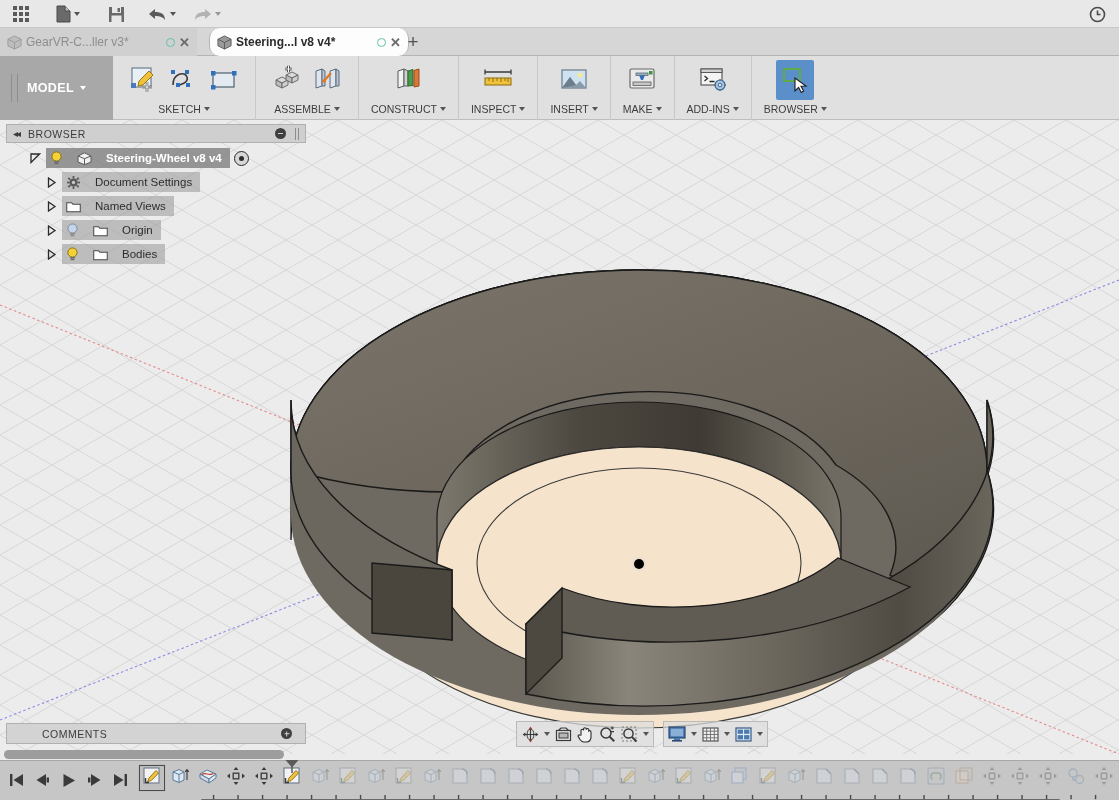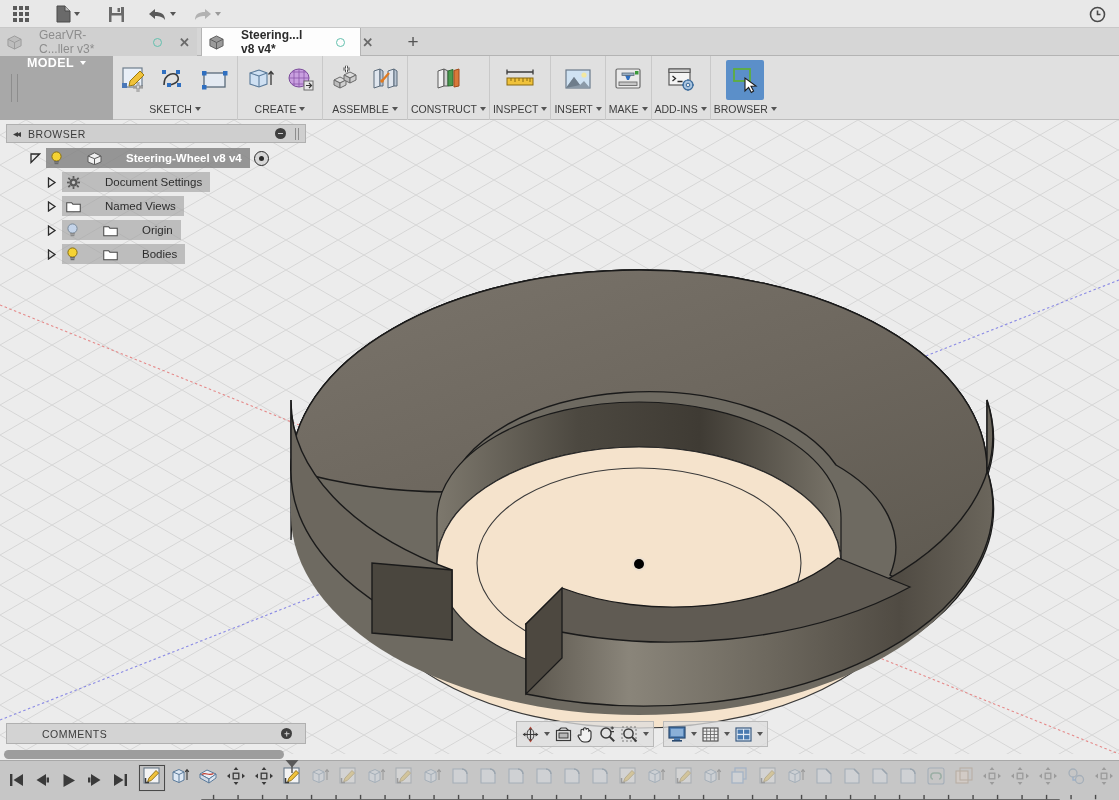--- a/index.html
+++ b/index.html
@@ -17,46 +17,46 @@
           gap:2px; }
   .grid9 i{ background:#5a5a5a; display:block; width:4px; height:4px; }
   .caret{ width:0;height:0;border-left:3.5px solid transparent;border-right:3.5px solid transparent;
           border-top:4px solid #555; display:inline-block; }
   .caret.lt{ border-top-color:#9a9a9a; }
 
   
   .tabstrip{ position:absolute; left:0; top:28px; width:1119px; height:28px;
              background:#d6d6d6; border-bottom:1px solid #b4b4b4; }
   .tab{ position:absolute; top:0; height:28px; display:flex; align-items:center;
-        gap:17px; padding:0 7px; cursor:pointer; font-size:12px; }
+        gap:4px; padding:0 7px; cursor:pointer; font-size:12px; }
   .tab.inactive{ background:#d0d0d0; color:#8d8d8d; }
   .tab.active{ background:#fdfdfd; color:#2b2b2b; font-weight:bold; border-left:1px solid #b4b4b4;
                border-right:1px solid #b4b4b4; }
   .tab .cube{ width:15px;height:15px; flex:none; }
   .tab .dot{ width:9px;height:9px;border-radius:50%;border:1.6px solid #63c0ae; flex:none;}
   .tab .xx{ font-size:13px; color:#6a6a6a; line-height:1; font-weight:bold;}
   .tab-plus{ position:absolute; top:0; height:28px; width:26px; display:flex;
              align-items:center; justify-content:center; font-size:19px; color:#555;
              cursor:pointer; }
 
   
   .ribbon{ position:absolute; left:0; top:56px; width:1119px; height:64px;
            background:#e0e0e0; border-bottom:1px solid #bdbdbd; }
   .ribbon-left{ position:absolute; left:0; top:0; width:113px; height:64px;
-                background:#a8a8a8; display:flex; align-items:flex-start; justify-content:center; }
+                background:#a8a8a8; display:flex; align-items:center; justify-content:center; }
   .ribbon-left .grip{ position:absolute; left:11px; top:18px; width:7px; height:28px;
         border-left:1px solid #8d8d8d; border-right:1px solid #8d8d8d; }
   .model-lbl{ color:#fff; font-weight:bold; font-size:12.5px; letter-spacing:.4px;
               display:flex; align-items:center; gap:6px; }
   .model-lbl .caret{ border-top-color:#fff; }
 
   .panels{ position:absolute; left:113px; top:0; height:64px; display:flex;
            align-items:flex-start; }
   .panel{ position:relative; height:64px; display:flex; flex-direction:column;
-          align-items:center; padding:0 3px; border-right:1px solid #c9c9c9; }
+          align-items:center; padding:0 12px; border-right:1px solid #c9c9c9; }
   .panel:last-child{ border-right:none; }
   .panel .icons{ display:flex; align-items:flex-end; gap:2px; height:44px;
                  padding-top:2px; }
   .panel .ptitle{ font-size:10.5px; color:#3d3d3d; display:flex; align-items:center;
                   gap:3px; height:18px; white-space:nowrap; }
   .tool{ width:38px; height:40px; display:flex; align-items:center; justify-content:center;
          cursor:pointer; border-radius:2px; }
   .tool.sel{ background:#5b8fc9; }
 
   
@@ -72,21 +72,21 @@
   .bhead .spacer{ flex:1; }
   .bhead .minus{ width:11px;height:11px;border-radius:50%;background:#3f3f3f;
                  display:flex;align-items:center;justify-content:center; }
   .bhead .minus::after{content:""; width:5px;height:1.6px;background:#cfcfcf;}
   .bhead .grip2{ width:4px; height:12px; border-left:1px solid #8d8d8d;
                  border-right:1px solid #8d8d8d; }
   .tree{ padding-top:5px; font-size:11.5px; color:#2d2d2d; }
   .trow{ display:flex; align-items:center; height:20px; margin-bottom:4px; cursor:pointer; }
   .twist{ width:22px; display:flex; align-items:center; justify-content:center; flex:none; }
   .twist svg{ display:block; }
-  .tchip{ display:inline-flex; align-items:center; gap:24px; height:20px;
+  .tchip{ display:inline-flex; align-items:center; gap:14px; height:20px;
           background:rgba(160,160,160,.62); padding:0 8px 0 4px; }
   .tchip.root{ background:rgba(128,128,128,.80); color:#fff; font-weight:bold; }
   .bulb{ width:13px; height:14px; flex:none; }
   .fldr{ width:15px; height:13px; flex:none; }
   .radio{ width:15px;height:15px;border-radius:50%;border:1.8px solid #2b2b2b;
           background:#d7d7d7; display:flex;align-items:center;justify-content:center; flex:none;}
   .radio::after{ content:""; width:5px;height:5px;border-radius:50%; background:#2b2b2b; }
 
   
   .comments{ position:absolute; left:6px; top:723px; width:300px; height:21px;
@@ -190,21 +190,21 @@
       <svg class="cube" viewBox="0 0 16 16">
         <path d="M8 1 L15 4.5 V11.5 L8 15 L1 11.5 V4.5 Z" fill="#bdbdbd" stroke="#9a9a9a"></path>
         <path d="M1 4.5 L8 8 L15 4.5" fill="none" stroke="#9a9a9a"></path>
         <path d="M8 8 V15" fill="none" stroke="#9a9a9a"></path>
       </svg>
       <span>GearVR-C...ller v3*</span>
       <span class="spacer" style="flex:1"></span>
       <span class="dot"></span>
       <span class="xx">✕</span>
     </div>
-    <div class="tab active" style="left:201px;width:160px;">
+    <div class="tab active" style="left:209px;width:200px;border-radius:10px;">
       <svg class="cube" viewBox="0 0 16 16">
         <path d="M8 1 L15 4.5 V11.5 L8 15 L1 11.5 V4.5 Z" fill="#9a9a9a" stroke="#5a5a5a"></path>
         <path d="M1 4.5 L8 8 L15 4.5" fill="none" stroke="#5a5a5a"></path>
         <path d="M8 8 V15" fill="none" stroke="#5a5a5a"></path>
       </svg>
       <span>Steering...l v8 v4*</span>
       <span class="spacer" style="flex:1"></span>
       <span class="dot"></span>
       <span class="xx">✕</span>
     </div>
@@ -250,44 +250,20 @@
               <rect x="2" y="20" width="4.5" height="4.5" fill="#2f6fc0"></rect>
             </svg>
           </div>
         </div>
         <div class="ptitle">
           <span>SKETCH</span>
           <span class="caret"></span>
         </div>
       </div>
 
-      <div class="panel">
-        <div class="icons">
-          <div class="tool">
-            <svg width="30" height="30" viewBox="0 0 30 30">
-              <path d="M5 8 L14 5 L22 8 L22 19 L14 22 L5 19 Z" fill="#cfe0f2" stroke="#5a7a9a" stroke-width="1.1"></path>
-              <path d="M5 8 L14 11 L22 8" fill="none" stroke="#5a7a9a" stroke-width="1.1"></path>
-              <path d="M14 11 V22" fill="none" stroke="#5a7a9a" stroke-width="1.1"></path>
-              <path d="M26 20 V7 M23.5 9.5 L26 6.5 L28.5 9.5" fill="none" stroke="#3a3a3a" stroke-width="1.3"></path>
-            </svg>
-          </div>
-          <div class="tool">
-            <svg width="30" height="30" viewBox="0 0 30 30">
-              <ellipse cx="14" cy="13" rx="10" ry="9" fill="#c9a0e0" stroke="#7a4a9a" stroke-width="1"></ellipse>
-              <path d="M4 13 h20 M7 7 h14 M7 19 h14 M14 4 v18 M9 5 v16 M19 5 v16" fill="none" stroke="#8a55aa" stroke-width=".8"></path>
-              <rect x="19" y="16" width="9" height="9" fill="#e8e8e8" stroke="#6a6a6a" stroke-width="1"></rect>
-              <path d="M21 20.5 h5 M24 18 l2.5 2.5 L24 23" fill="none" stroke="#3a3a3a" stroke-width="1.2"></path>
-            </svg>
-          </div>
-        </div>
-        <div class="ptitle">
-          <span>CREATE</span>
-          <span class="caret"></span>
-        </div>
-      </div>
 
 
       <div class="panel">
         <div class="icons">
           <div class="tool">
             <svg width="30" height="30" viewBox="0 0 30 30">
               <path d="M4 15 L10 12 L16 15 L10 18 Z" fill="#dbdbdb" stroke="#6a6a6a" stroke-width="1"></path>
               <path d="M4 15 v5 l6 3 v-5 z" fill="#bdbdbd" stroke="#6a6a6a" stroke-width="1"></path>
               <path d="M16 15 v5 l-6 3 v-5 z" fill="#cfcfcf" stroke="#6a6a6a" stroke-width="1"></path>
               <path d="M14 10 L20 7 L26 10 L20 13 Z" fill="#dbdbdb" stroke="#6a6a6a" stroke-width="1"></path>

